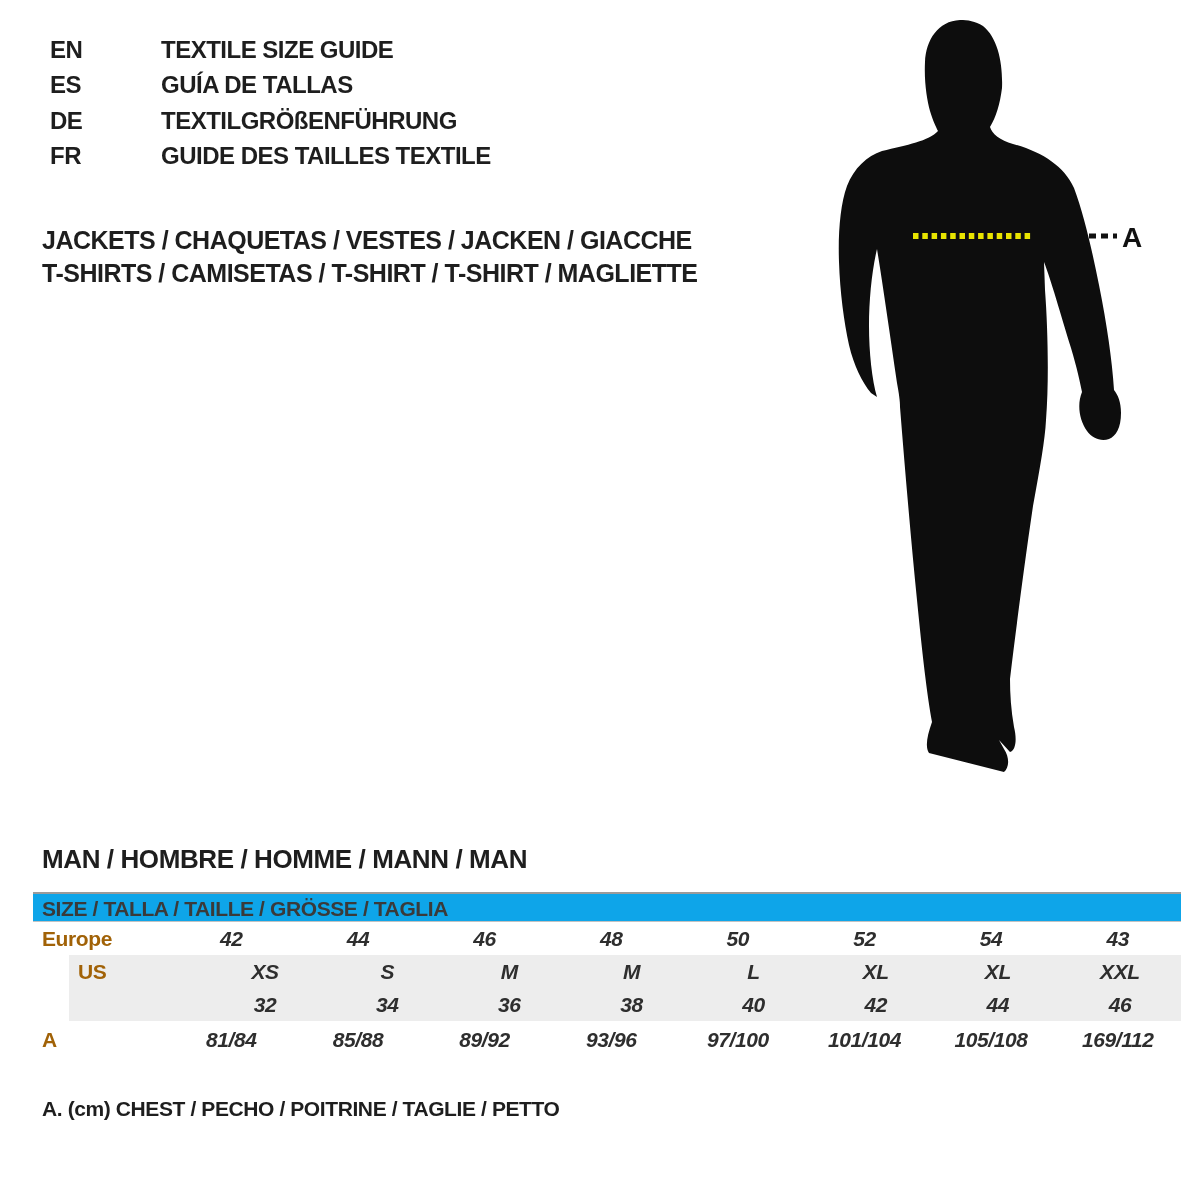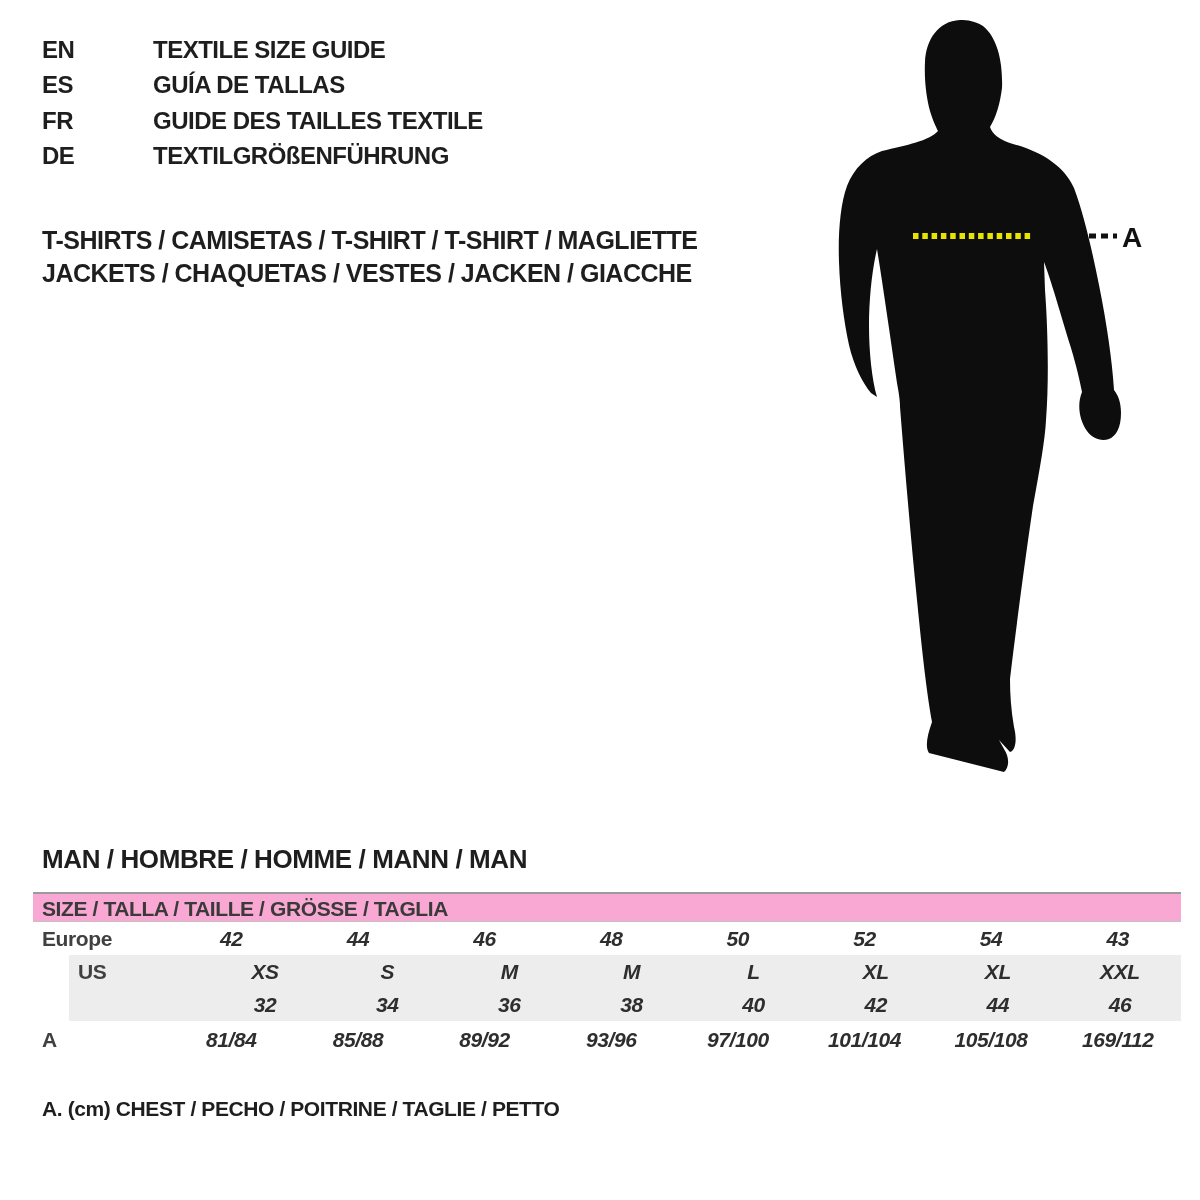--- a/index.html
+++ b/index.html
@@ -11,21 +11,21 @@
     position: relative;
     overflow: hidden;
   }
   .page { position: absolute; inset: 0; }
 
   
   .lang-list { position: absolute; left: 42px; top: 32px; }
   .lang-row { display: flex; height: 35.5px; align-items: center; }
   .lang-code {
     width: 76px; flex: 0 0 76px;
-    font-size: 24px; font-weight: bold; letter-spacing: -0.5px;
+    font-size: 24px; font-weight: bold; letter-spacing: -0.5px; margin-left: 8px;
   }
   .lang-label { font-size: 24px; font-weight: bold; letter-spacing: -0.5px; white-space: nowrap; margin-left: 35px; }
 
   
   .categories { position: absolute; left: 42px; top: 224px; }
   .cat-line { font-size: 25px; font-weight: bold; letter-spacing: -0.5px; line-height: 32.5px; white-space: nowrap; }
 
   
   .figure-svg { position: absolute; left: 0; top: 0; width: 1200px; height: 1200px; }
   .marker-label-text { font-family: "Liberation Sans", sans-serif; font-size: 28px; font-weight: bold; fill: #111111; }
@@ -33,33 +33,33 @@
   
   .section-title {
     position: absolute; left: 42px; top: 844px;
     font-size: 26px; font-weight: bold; letter-spacing: -0.4px;
   }
 
   
   .size-table { position: absolute; left: 33px; top: 892px; width: 1148px; }
   .table-header {
     height: 30px; line-height: 30px;
-    background: #f9a8d4;
+    background: #0ea5e9;
     border-top: 2px solid #9b9b9b;
     border-bottom: 1px solid #c2c2c2;
     padding-left: 9px;
     font-size: 21px; font-weight: bold; letter-spacing: -0.4px; color: #3a3a3a;
     box-sizing: border-box;
   }
   .t-row { display: flex; height: 33px; align-items: center; }
   .t-row.shaded { background: #ededed; margin-left: 36px; }
   .t-row.row-last { height: 37px; }
   .t-label {
     flex: 0 0 135px; width: 135px; padding-left: 9px; box-sizing: border-box;
-    font-size: 21px; font-weight: bold; letter-spacing: -0.4px; color: #404040;
+    font-size: 21px; font-weight: bold; letter-spacing: -0.4px; color: #a16207;
     text-align: left;
   }
   .t-cell {
     flex: 1 1 0; text-align: center;
     font-size: 21px; font-weight: bold; letter-spacing: -0.4px; color: #2e2e2e; font-style: italic;
   }
 
   
   .footnote {
     position: absolute; left: 42px; top: 1097px;
@@ -74,32 +74,32 @@
   <div class="lang-list">
     <div class="lang-row">
       <span class="lang-code">EN</span>
       <span class="lang-label">TEXTILE SIZE GUIDE</span>
     </div>
     <div class="lang-row">
       <span class="lang-code">ES</span>
       <span class="lang-label">GUÍA DE TALLAS</span>
     </div>
     <div class="lang-row">
+      <span class="lang-code">DE</span>
+      <span class="lang-label">TEXTILGRÖßENFÜHRUNG</span>
+    </div>
+    <div class="lang-row">
       <span class="lang-code">FR</span>
       <span class="lang-label">GUIDE DES TAILLES TEXTILE</span>
     </div>
-    <div class="lang-row">
-      <span class="lang-code">DE</span>
-      <span class="lang-label">TEXTILGRÖßENFÜHRUNG</span>
-    </div>
   </div>
 
   <div class="categories">
+    <div class="cat-line">JACKETS / CHAQUETAS / VESTES / JACKEN / GIACCHE</div>
     <div class="cat-line">T-SHIRTS / CAMISETAS / T-SHIRT / T-SHIRT / MAGLIETTE</div>
-    <div class="cat-line">JACKETS / CHAQUETAS / VESTES / JACKEN / GIACCHE</div>
   </div>
 
   <svg class="figure-svg" viewBox="0 0 1200 1200" xmlns="http://www.w3.org/2000/svg" aria-hidden="true">
     <path fill="#0d0d0d" d="M 960 20
          C 938 21 926 40 925 62
          C 924 82 927 100 930 111
          C 933 121 936 127 938 131
          C 929 141 907 145 882 151
          C 867 156 854 168 847 186
          C 840 205 838 235 839 262

